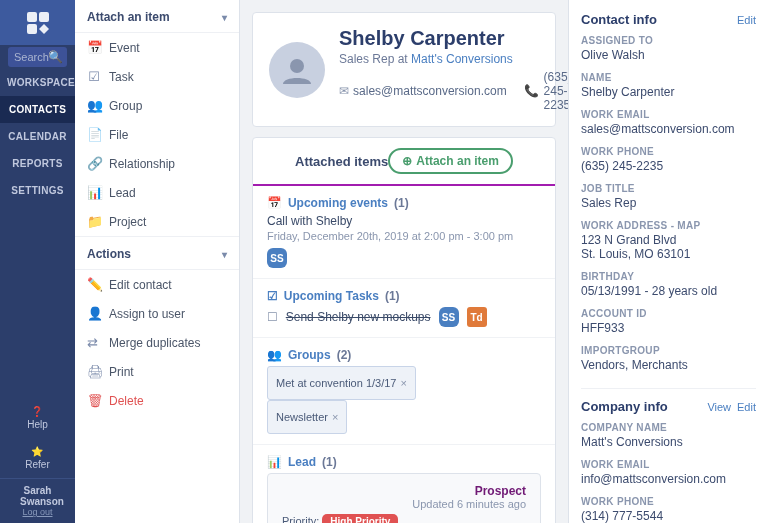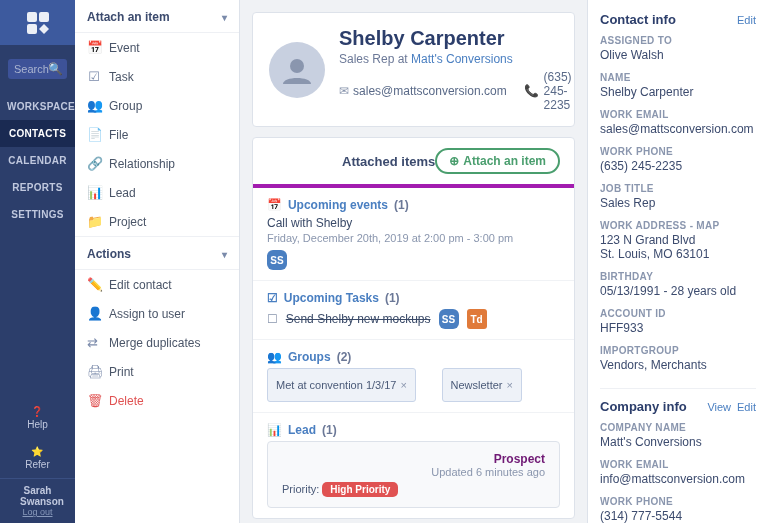--- a/index.html
+++ b/index.html
@@ -2,21 +2,21 @@
 <html><head>
   <meta charset="utf-8">
   <style>
     * { box-sizing: border-box; margin: 0; padding: 0; }
     body { font-family: -apple-system, BlinkMacSystemFont, 'Segoe UI', sans-serif; font-size: 13px; background: #f0f2f5; display: flex; height: 523px; overflow: hidden; }
 
     
     .sidebar { width: 75px; background: #2c3e6b; display: flex; flex-direction: column; align-items: center; padding-top: 0; }
     .sidebar-logo { width: 75px; height: 45px; background: #3d5a9e; display: flex; align-items: center; justify-content: center; }
     .sidebar-logo svg { width: 28px; height: 28px; }
-    .sidebar-search { width: 100%; padding: 14px 8px; }
+    .sidebar-search { width: 100%; padding: 2px 8px; }
     .sidebar-search-inner { background: #3d5298; border-radius: 3px; display: flex; align-items: center; padding: 3px 6px; cursor: pointer; }
     .sidebar-search-inner span { color: #aab4d0; font-size: 11px; flex: 1; }
     .sidebar-nav { width: 100%; }
     .sidebar-nav-item { color: #c0c8de; font-size: 10px; font-weight: 600; text-align: center; padding: 8px 7px; cursor: pointer; letter-spacing: 0.3px; }
     .sidebar-nav-item.active { background: #1a2a52; color: #fff; }
     .sidebar-bottom { margin-top: auto; width: 100%; }
     .sidebar-bottom-item { color: #c0c8de; font-size: 10px; text-align: center; padding: 8px 4px; cursor: pointer; display: flex; flex-direction: column; align-items: center; gap: 2px; }
     .sidebar-user { color: #c0c8de; font-size: 9px; text-align: center; padding: 6px 20px; border-top: 1px solid #3a4f82; }
     .sidebar-user .name { font-weight: 600; font-size: 10px; }
     .sidebar-user .logout { color: #8899bb; text-decoration: underline; cursor: pointer; }
@@ -42,21 +42,21 @@
     .contact-avatar { width: 56px; height: 56px; background: #c8d0e0; border-radius: 50%; display: flex; align-items: center; justify-content: center; flex-shrink: 0; }
     .contact-avatar svg { width: 32px; height: 32px; color: #8a96ae; }
     .contact-info h1 { font-size: 20px; font-weight: 700; color: #2c3e6b; }
     .contact-role { font-size: 12px; color: #6b7897; margin-top: 2px; }
     .contact-role a { color: #4a7fc1; text-decoration: none; }
     .contact-details { display: flex; gap: 18px; margin-top: 4px; font-size: 12px; color: #5a6a88; }
     .contact-details span { display: flex; align-items: center; gap: 4px; }
 
     
     .card { background: #fff; border: 1px solid #dde2ea; border-radius: 4px; }
-    .card-header { padding: 10px 14px; display: flex; align-items: center; justify-content: flex-end; border-bottom: 4px solid #a21caf; }
+    .card-header { padding: 10px 14px; display: flex; align-items: center; justify-content: center; border-bottom: 2px solid #a21caf; }
     .card-title { font-size: 13px; font-weight: 600; color: #3c4b6e; display: flex; align-items: center; gap: 6px; }
     .attach-btn { background: #fff; border: 2px solid #4a9e6e; border-radius: 20px; color: #4a9e6e; padding: 4px 12px; font-size: 12px; font-weight: 600; cursor: pointer; display: flex; align-items: center; gap: 4px; }
 
     .section-item { padding: 10px 14px; border-bottom: 1px solid #f0f2f5; }
     .section-item-header { font-size: 12px; font-weight: 600; color: #4a7fc1; margin-bottom: 4px; display: flex; align-items: center; gap: 6px; }
     .section-item-sub { font-size: 12px; color: #3a4a68; font-weight: 500; }
     .section-item-date { font-size: 11px; color: #8a96ae; margin-top: 2px; }
 
     .badge { display: inline-flex; align-items: center; justify-content: center; width: 20px; height: 20px; border-radius: 3px; font-size: 10px; font-weight: 700; color: #fff; }
     .badge-ss { background: #4a7fc1; border-radius: 6px; }
@@ -67,21 +67,21 @@
 
     .lead-card { background: #f8f9fb; border: 1px solid #dde2ea; border-radius: 4px; padding: 10px 14px; margin-top: 4px; }
     .lead-card-title { font-size: 12px; font-weight: 700; color: #701a75; text-align: right; }
     .lead-card-updated { font-size: 11px; color: #8a96ae; text-align: right; margin-bottom: 4px; }
     .priority-badge { display: inline-block; background: #e05252; color: #fff; font-size: 10px; font-weight: 700; padding: 2px 8px; border-radius: 5px; }
 
     
     .history-card { background: #fff; border: 1px solid #dde2ea; border-radius: 4px; padding: 12px 14px; }
 
     
-    .right-panel { width: 181px; background: #fff; border-left: 1px solid #dde2ea; overflow-y: auto; padding: 12px; }
+    .right-panel { width: 200px; background: #fff; border-left: 1px solid #dde2ea; overflow-y: auto; padding: 12px; }
     .right-section { margin-bottom: 16px; }
     .right-section-header { display: flex; align-items: center; justify-content: space-between; margin-bottom: 8px; }
     .right-section-title { font-size: 13px; font-weight: 700; color: #2c3e6b; }
     .right-edit-link { color: #4a7fc1; font-size: 11px; text-decoration: none; cursor: pointer; }
     .right-field { margin-bottom: 10px; }
     .right-field-label { font-size: 10px; color: #8a96ae; font-weight: 600; text-transform: uppercase; letter-spacing: 0.3px; margin-bottom: 2px; }
     .right-field-value { font-size: 12px; color: #3c4b6e; }
     .right-divider { border: none; border-top: 1px solid #eef0f4; margin: 10px 0; }
   </style>
 </head>

